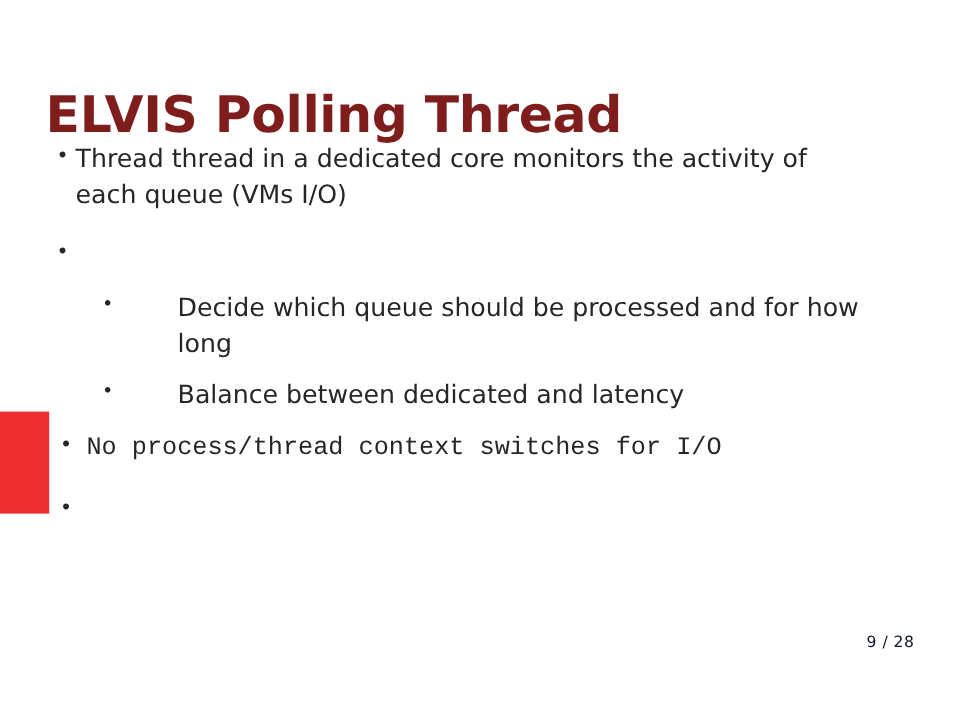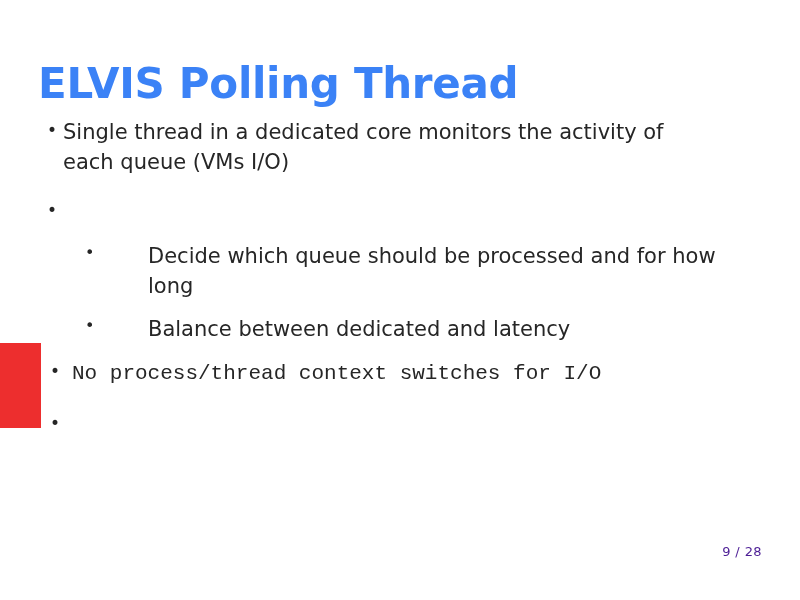--- a/index.html
+++ b/index.html
@@ -30,24 +30,24 @@
     top: 343px;
     width: 41px;
     height: 85px;
     background: #ED2E2E;
   }
 
   
   #slide-title {
     position: absolute;
     left: 38px;
-    top: 32px;
+    top: 44px;
     font-size: 42px;
     font-weight: bold;
-    color: #3b82f6;
+    color: #7f1d1d;
     letter-spacing: -0.3px;
     line-height: 1.12;
     white-space: nowrap;
   }
 
   
   #body-list {
     position: absolute;
     left: 0;
     top: 118px;
@@ -117,40 +117,40 @@
   }
 
   .gap-before {
     margin-top: 9px;
   }
 
   
   #page-number {
     position: absolute;
     right: 38px;
-    top: 544px;
+    top: 528px;
     font-size: 13px;
-    color: #4c1d95;
+    color: #0f172a;
     letter-spacing: 0.4px;
   }
 </style>
 </head>
 <body>
 
 <div id="slide">
 
   <div id="accent-bar"></div>
 
   <h1 id="slide-title">ELVIS Polling Thread</h1>
 
   <div id="body-list">
 
     <div class="bullet-row lvl1">
       <span class="bullet-marker">•</span>
-      <span class="bullet-text">Single thread in a dedicated core monitors the activity of each queue (VMs I/O)</span>
+      <span class="bullet-text">Thread thread in a dedicated core monitors the activity of each queue (VMs I/O)</span>
     </div>
 
     <div class="bullet-row lvl1 gap-before">
       <span class="bullet-marker">•</span>
     </div>
 
     <div class="bullet-row lvl2 gap-before">
       <span class="bullet-marker">•</span>
       <span class="bullet-text">Decide which queue should be processed and for how long</span>
     </div>

